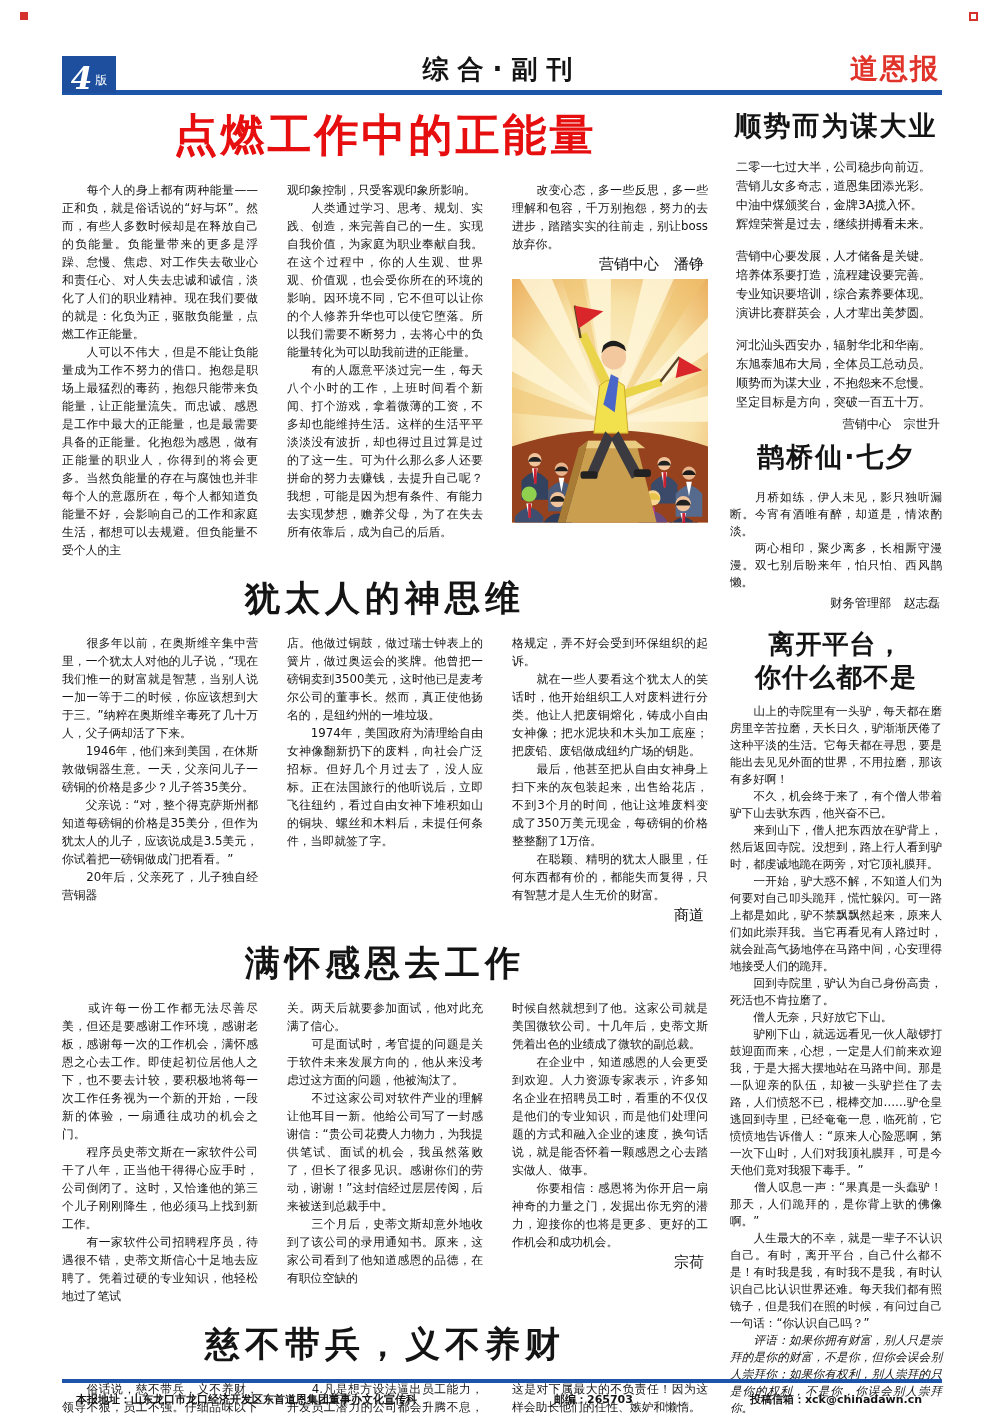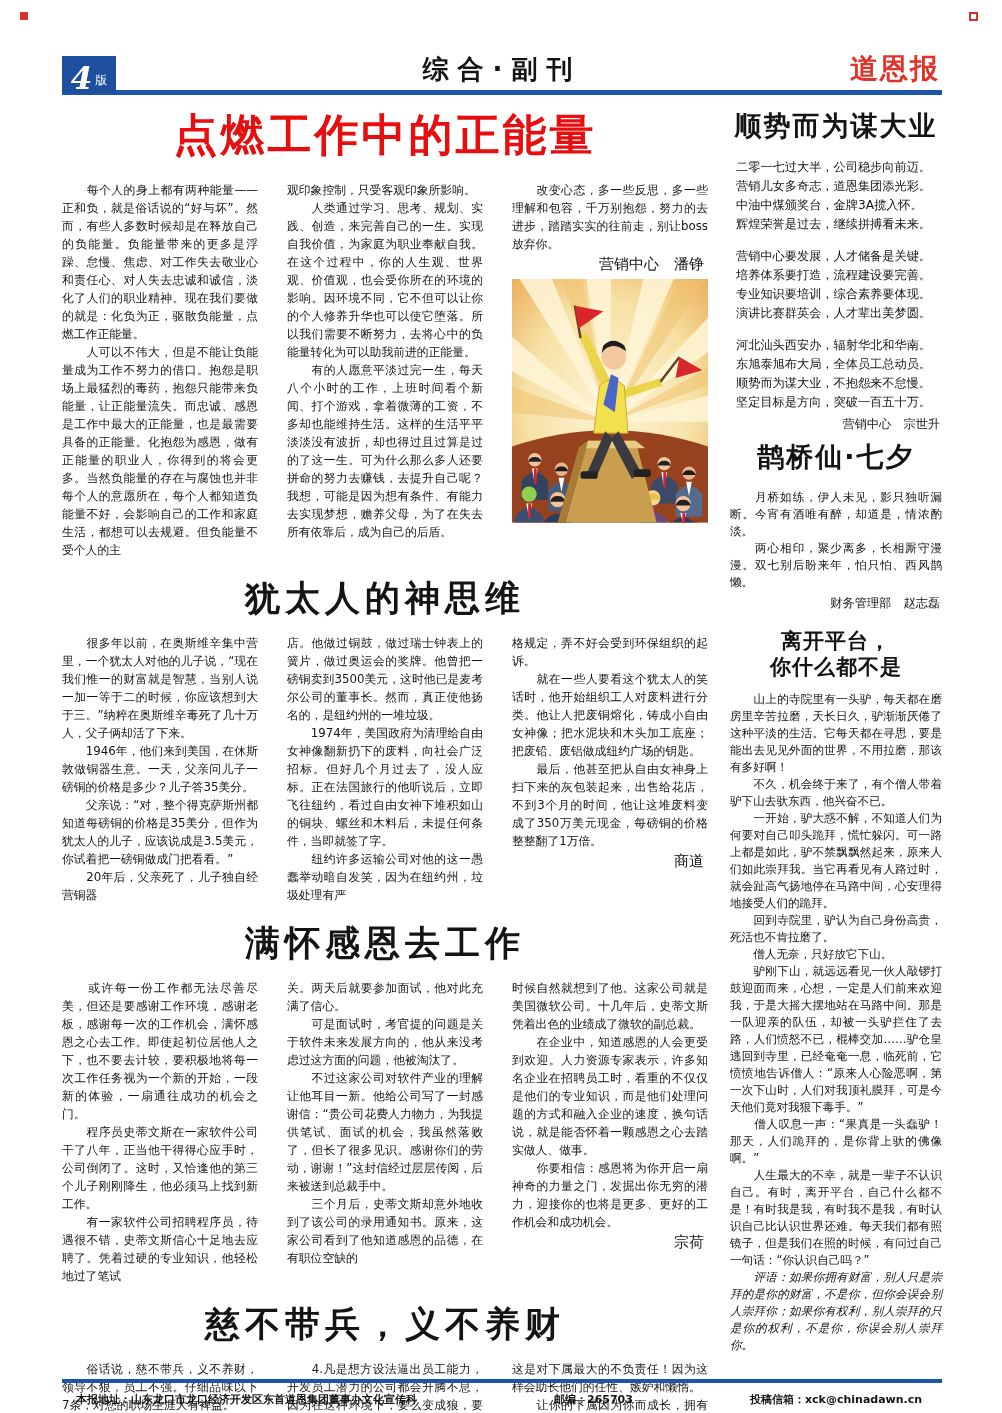--- a/index.html
+++ b/index.html
@@ -32,21 +32,21 @@
   .col{flex:1;min-width:0;text-align:justify;font-size:11.8px;line-height:18px;}
   .col p{margin:0;}
   .byline{text-align:right;padding-right:4px;margin-top:2px;font-size:15px;}
   .illus{display:block;width:100%;height:auto;margin-top:6px;}
 
   .rp-title{font-size:27px;font-weight:900;text-align:center;letter-spacing:2px;margin:6px 0 14px;white-space:nowrap;}
   .poem{padding-left:6px;}
   .poem .line{font-size:12.2px;line-height:19px;white-space:nowrap;}
   .poem .gap{height:13px;}
   .r-byline{text-align:right;font-size:12.2px;margin-top:4px;padding-right:2px;}
-  .r-article-title{font-size:21px;font-weight:900;text-align:center;line-height:1.25;margin:16px 0 10px;letter-spacing:1px;}
+  .r-article-title{font-size:26px;font-weight:900;text-align:center;line-height:1.25;margin:16px 0 10px;letter-spacing:1px;}
   .rtext{font-size:11.6px;line-height:17px;text-align:justify;}
   .rtext p{margin:0;}
   .comment p{margin:0;font-style:italic;font-family:"DejaVu Serif","Liberation Serif",serif;font-size:11.6px;line-height:17px;text-align:justify;}
 
   
   .footer{position:absolute;left:62px;right:60px;bottom:6px;border-top:4px solid var(--blue);
           padding-top:9px;display:flex;align-items:baseline;font-size:11px;font-weight:700;}
   .footer .addr{flex:0 0 478px;padding-left:14px;}
   .footer .postal{flex:0 0 196px;}
   .footer .mail{flex:1;}
@@ -193,26 +193,26 @@
         <div class="cols">
             <div class="col">
               <p>　　很多年以前，在奥斯维辛集中营里，一个犹太人对他的儿子说，“现在我们惟一的财富就是智慧，当别人说一加一等于二的时候，你应该想到大于三。”纳粹在奥斯维辛毒死了几十万人，父子俩却活了下来。</p>
               <p>　　1946年，他们来到美国，在休斯敦做铜器生意。一天，父亲问儿子一磅铜的价格是多少？儿子答35美分。</p>
               <p>　　父亲说：“对，整个得克萨斯州都知道每磅铜的价格是35美分，但作为犹太人的儿子，应该说成是3.5美元，你试着把一磅铜做成门把看看。”</p>
               <p>　　20年后，父亲死了，儿子独自经营铜器</p>
             </div>
             <div class="col">
               <p>店。他做过铜鼓，做过瑞士钟表上的簧片，做过奥运会的奖牌。他曾把一磅铜卖到3500美元，这时他已是麦考尔公司的董事长。然而，真正使他扬名的，是纽约州的一堆垃圾。</p>
               <p>　　1974年，美国政府为清理给自由女神像翻新扔下的废料，向社会广泛招标。但好几个月过去了，没人应标。正在法国旅行的他听说后，立即飞往纽约，看过自由女神下堆积如山的铜块、螺丝和木料后，未提任何条件，当即就签了字。</p>
-              <p>　　纽约许多运输公司对他的这一愚蠢举动暗自发笑，因为在纽约州，垃圾处理有严</p>
             </div>
             <div class="col">
               <p>格规定，弄不好会受到环保组织的起诉。</p>
               <p>　　就在一些人要看这个犹太人的笑话时，他开始组织工人对废料进行分类。他让人把废铜熔化，铸成小自由女神像；把水泥块和木头加工底座；把废铅、废铝做成纽约广场的钥匙。</p>
               <p>　　最后，他甚至把从自由女神身上扫下来的灰包装起来，出售给花店，不到3个月的时间，他让这堆废料变成了350万美元现金，每磅铜的价格整整翻了1万倍。</p>
+              <p>　　在聪颖、精明的犹太人眼里，任何东西都有价的，都能失而复得，只有智慧才是人生无价的财富。</p>
               <div class="byline">商道</div>
             </div>
           </div>
       </div>
 
       <div>
         <div class="sec-title">满怀感恩去工作</div>
         <div class="cols">
             <div class="col">
               <p>　　或许每一份工作都无法尽善尽美，但还是要感谢工作环境，感谢老板，感谢每一次的工作机会，满怀感恩之心去工作。即使起初位居他人之下，也不要去计较，要积极地将每一次工作任务视为一个新的开始，一段新的体验，一扇通往成功的机会之门。</p>
@@ -285,20 +285,21 @@
       </div>
 
       <div>
         <div class="r-article-title">
           <div>离开平台，</div>
           <div>你什么都不是</div>
         </div>
         <div class="rtext">
             <p>　　山上的寺院里有一头驴，每天都在磨房里辛苦拉磨，天长日久，驴渐渐厌倦了这种平淡的生活。它每天都在寻思，要是能出去见见外面的世界，不用拉磨，那该有多好啊！</p>
             <p>　　不久，机会终于来了，有个僧人带着驴下山去驮东西，他兴奋不已。</p>
+            <p>　　来到山下，僧人把东西放在驴背上，然后返回寺院。没想到，路上行人看到驴时，都虔诚地跪在两旁，对它顶礼膜拜。</p>
             <p>　　一开始，驴大惑不解，不知道人们为何要对自己叩头跪拜，慌忙躲闪。可一路上都是如此，驴不禁飘飘然起来，原来人们如此崇拜我。当它再看见有人路过时，就会趾高气扬地停在马路中间，心安理得地接受人们的跪拜。</p>
             <p>　　回到寺院里，驴认为自己身份高贵，死活也不肯拉磨了。</p>
             <p>　　僧人无奈，只好放它下山。</p>
             <p>　　驴刚下山，就远远看见一伙人敲锣打鼓迎面而来，心想，一定是人们前来欢迎我，于是大摇大摆地站在马路中间。那是一队迎亲的队伍，却被一头驴拦住了去路，人们愤怒不已，棍棒交加……驴仓皇逃回到寺里，已经奄奄一息，临死前，它愤愤地告诉僧人：“原来人心险恶啊，第一次下山时，人们对我顶礼膜拜，可是今天他们竟对我狠下毒手。”</p>
             <p>　　僧人叹息一声：“果真是一头蠢驴！那天，人们跪拜的，是你背上驮的佛像啊。”</p>
             <p>　　人生最大的不幸，就是一辈子不认识自己。有时，离开平台，自己什么都不是！有时我是我，有时我不是我，有时认识自己比认识世界还难。每天我们都有照镜子，但是我们在照的时候，有问过自己一句话：“你认识自己吗？”</p>
           </div>
         <div class="rtext comment">
             <p>　　评语：如果你拥有财富，别人只是崇拜的是你的财富，不是你，但你会误会别人崇拜你；如果你有权利，别人崇拜的只是你的权利，不是你，你误会别人崇拜你。</p>
           </div>

